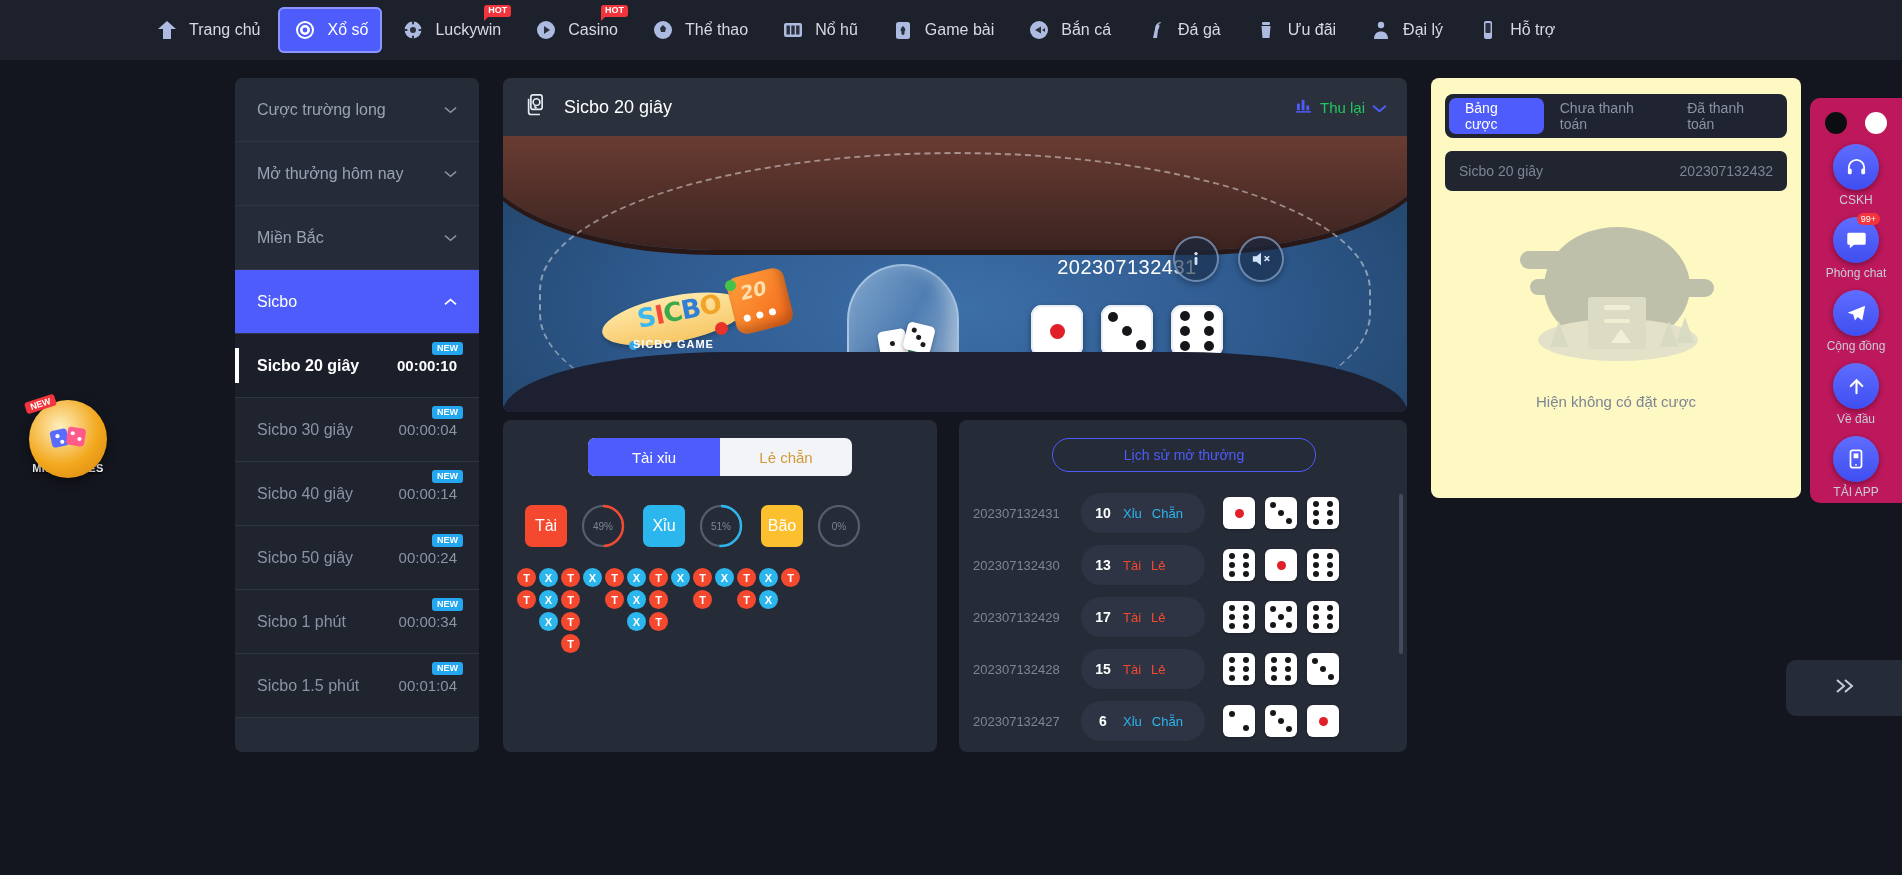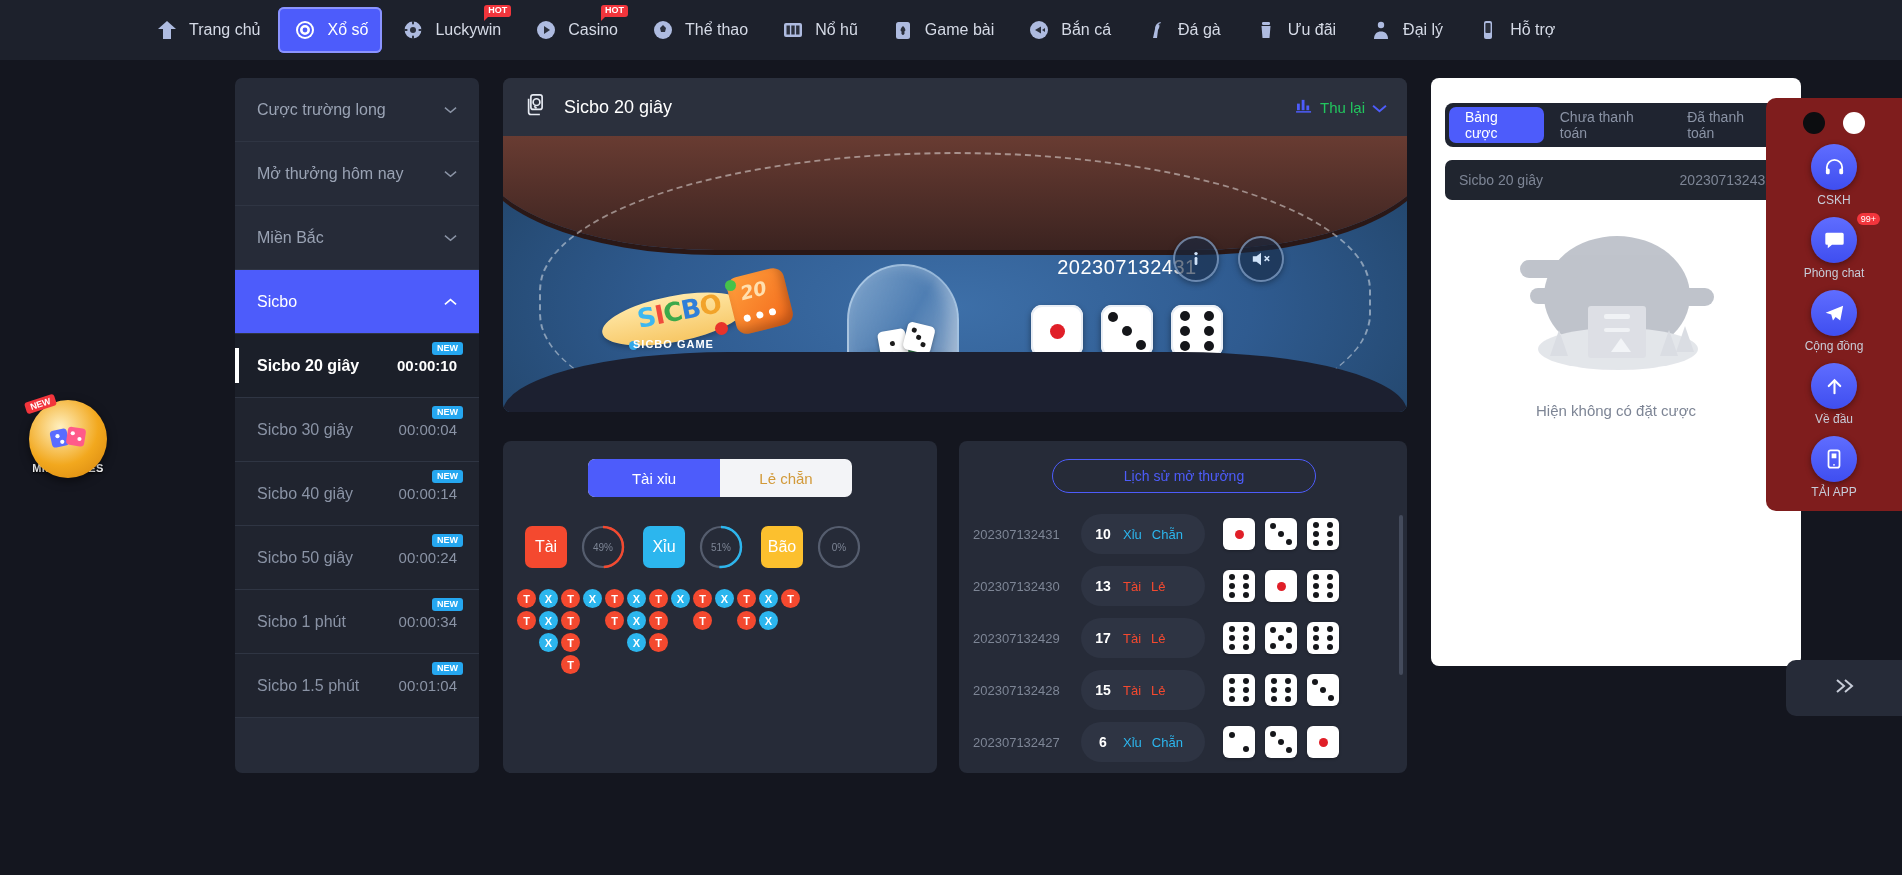--- a/index.html
+++ b/index.html
@@ -171,21 +171,21 @@
   .bigdie s.red{background:#e01f28;width:15px;height:15px;}
 
   .tbl-btn{
     position:absolute; width:46px;height:46px;border-radius:50%;
     background:rgba(22,40,66,.62); border:2px solid rgba(170,200,240,.55);
     display:flex;align-items:center;justify-content:center;cursor:pointer;
     box-shadow:0 2px 6px rgba(0,0,0,.35);
   }
 
   
-  .lower{ display:flex; gap:22px; margin-top:29px;}
+  .lower{ display:flex; gap:22px; margin-top:8px;}
   .bet-panel{ width:434px; flex:0 0 434px; background:#262b38; border-radius:8px; padding:18px 0 12px; }
   .seg{
     width:264px; height:38px; margin:0 auto; border-radius:7px; overflow:hidden; display:flex;
     background:#f3f4f7;
   }
   .seg div{ flex:1; display:flex;align-items:center;justify-content:center;font-size:15px;cursor:pointer;color:#d29a3a;}
   .seg div.on{ background:#4d5cfb; color:#fff;}
   .odds{ display:flex; align-items:center; gap:6px; margin:26px 0 0 22px;}
   .ob{
     width:42px;height:42px;border-radius:7px;display:flex;align-items:center;justify-content:center;
@@ -222,21 +222,21 @@
   .hl{ font-size:13px; }
   .hl.tai{color:#f4492f}.hl.xiu{color:#2cb6ee}
   .hdice{ display:flex; gap:10px; margin-left:8px;}
   .sd{ width:32px;height:32px;background:#fff;border-radius:6px;position:relative;box-shadow:0 1px 3px rgba(0,0,0,.3);}
   .sd s{position:absolute;width:6px;height:6px;border-radius:50%;background:#15161a;}
   .sd s.red{background:#e01f28;width:9px;height:9px;}
   .hsbar{position:absolute;right:4px;top:74px;width:4px;height:160px;background:#444b5c;border-radius:2px;}
 
   
   .rightcol{ width:370px; flex:0 0 370px; }
-  .bet-board{ background:#ffffff; border-radius:8px; padding:25px 14px; height:588px; position:relative;}
+  .bet-board{ background:#fef9c3; border-radius:8px; padding:16px 14px; height:420px; position:relative;}
   .tabs{ display:flex; background:#1f2430; border-radius:8px; height:44px; align-items:center; padding:4px;}
   .tab{ height:36px; border-radius:7px; display:flex; align-items:center; justify-content:center;
         font-size:14px; color:#8a93a5; padding:0 16px; cursor:pointer;}
   .tab.on{ background:#4d5cfb; color:#fff; }
   .row-info{
     margin-top:13px; height:40px; background:#20252f; border-radius:7px; display:flex;
     align-items:center; justify-content:space-between; padding:0 14px; font-size:14px; color:#7d8595;
   }
   .empty{ text-align:center; margin-top:26px;}
   .empty-art{ width:200px;height:160px;margin:0 auto; position:relative; opacity:.45;}
@@ -254,22 +254,22 @@
         border-right:9px solid transparent;border-bottom:26px solid #aeb5c2;}
   .empty-txt{ margin-top:16px; color:#7d8595; font-size:15px;}
   .cta{
     position:absolute; left:14px; right:14px; bottom:16px; height:44px; background:#4d5cfb;
     color:#fff; border-radius:7px; display:flex;align-items:center;justify-content:center;
     font-size:16px; cursor:pointer;
   }
 
   
   .floatbar{
-    position:absolute; right:0; top:98px; width:136px; background:#7f1d1d;
-    border-radius:10px 0 0 10px; padding:14px 0 12px; text-align:center;
+    position:absolute; right:0; top:98px; width:92px; background:#be185d;
+    border-radius:10px 0 0 10px; padding:14px 0 4px; text-align:center;
   }
   .tog{ display:flex; justify-content:center; gap:18px; margin-bottom:8px;}
   .tog i{width:22px;height:22px;border-radius:50%;display:block;}
   .tog i.dark{background:#0c0d10}
   .tog i.light{background:#fff}
   .fitem{ margin:10px 0 0; position:relative; cursor:pointer;}
   .fcircle{
     width:46px;height:46px;border-radius:50%;margin:0 auto 3px;
     background:linear-gradient(#5f6dff,#3f4ef0); display:flex;align-items:center;justify-content:center;
     box-shadow:0 2px 6px rgba(0,0,0,.4);

